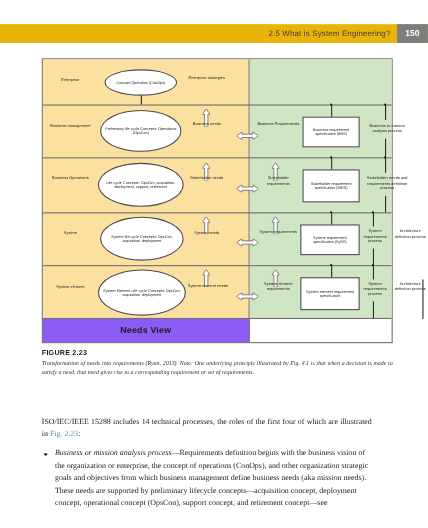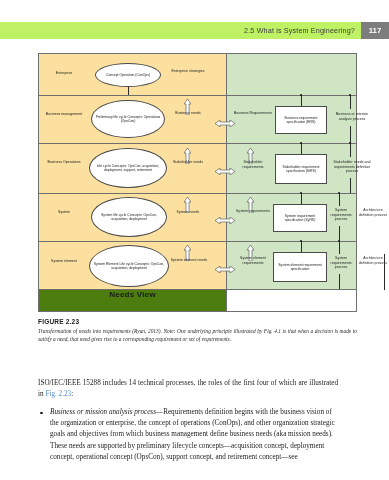--- a/index.html
+++ b/index.html
@@ -8,21 +8,21 @@
     width:389px; height:480px;
     background:#ffffff;
     font-family:"Liberation Serif", serif;
     overflow:hidden;
     position:relative;
   }
 
   
   .page-header{
     position:absolute; left:0; top:22px; width:389px; height:17px;
-    background:#bef264;
+    background:#eab308;
     display:flex; align-items:center; justify-content:flex-end;
   }
   .header-title{
     font-family:"Liberation Sans", sans-serif;
     font-size:7.2px; color:#3c3c3c; letter-spacing:.15px;
     padding-right:6px; white-space:nowrap;
   }
   .page-number{
     width:28px; height:17px; background:#7d7d7d; color:#fff;
     font-family:"Liberation Sans", sans-serif; font-weight:bold;
@@ -46,22 +46,22 @@
 
   
   .band-line{ position:absolute; left:0; right:0; height:1px; background:#6f6f6f; }
 
   
   .view-strip{
     position:absolute; left:0; right:0; bottom:0; height:22px;
     border-top:1px solid #6f6f6f; display:flex;
   }
   .view-needs{
-    width:59.3%; background:#4d7c0f; border-right:1px solid #6f6f6f;
-    display:flex; align-items:flex-start; justify-content:center;
+    width:59.3%; background:#8b5cf6; border-right:1px solid #6f6f6f;
+    display:flex; align-items:center; justify-content:center;
   }
   .view-reqs{
     flex:1; background:#cfe5c3;
     display:flex; align-items:center; justify-content:center;
   }
   .view-label{
     font-family:"Liberation Sans", sans-serif; font-weight:bold;
     font-size:8px; color:#1b1b1b; letter-spacing:.2px;
   }
 
@@ -132,21 +132,21 @@
   .bullet-text{
     font-size:7.2px; line-height:1.55; color:#1c1c1c; text-align:left;
   }
   .it{ font-style:italic; }
 </style>
 </head>
 <body>
 
 <div class="page-header">
   <span class="header-title">2.5  What is System Engineering?</span>
-  <span class="page-number">117</span>
+  <span class="page-number">150</span>
 </div>
 
 <div class="figure">
 
   <div class="fig-body">
     <div class="needs-pane"></div>
     <div class="reqs-pane"></div>
 
     <div class="band-line" style="top:41px;"></div>
     <div class="band-line" style="top:89px;"></div>

